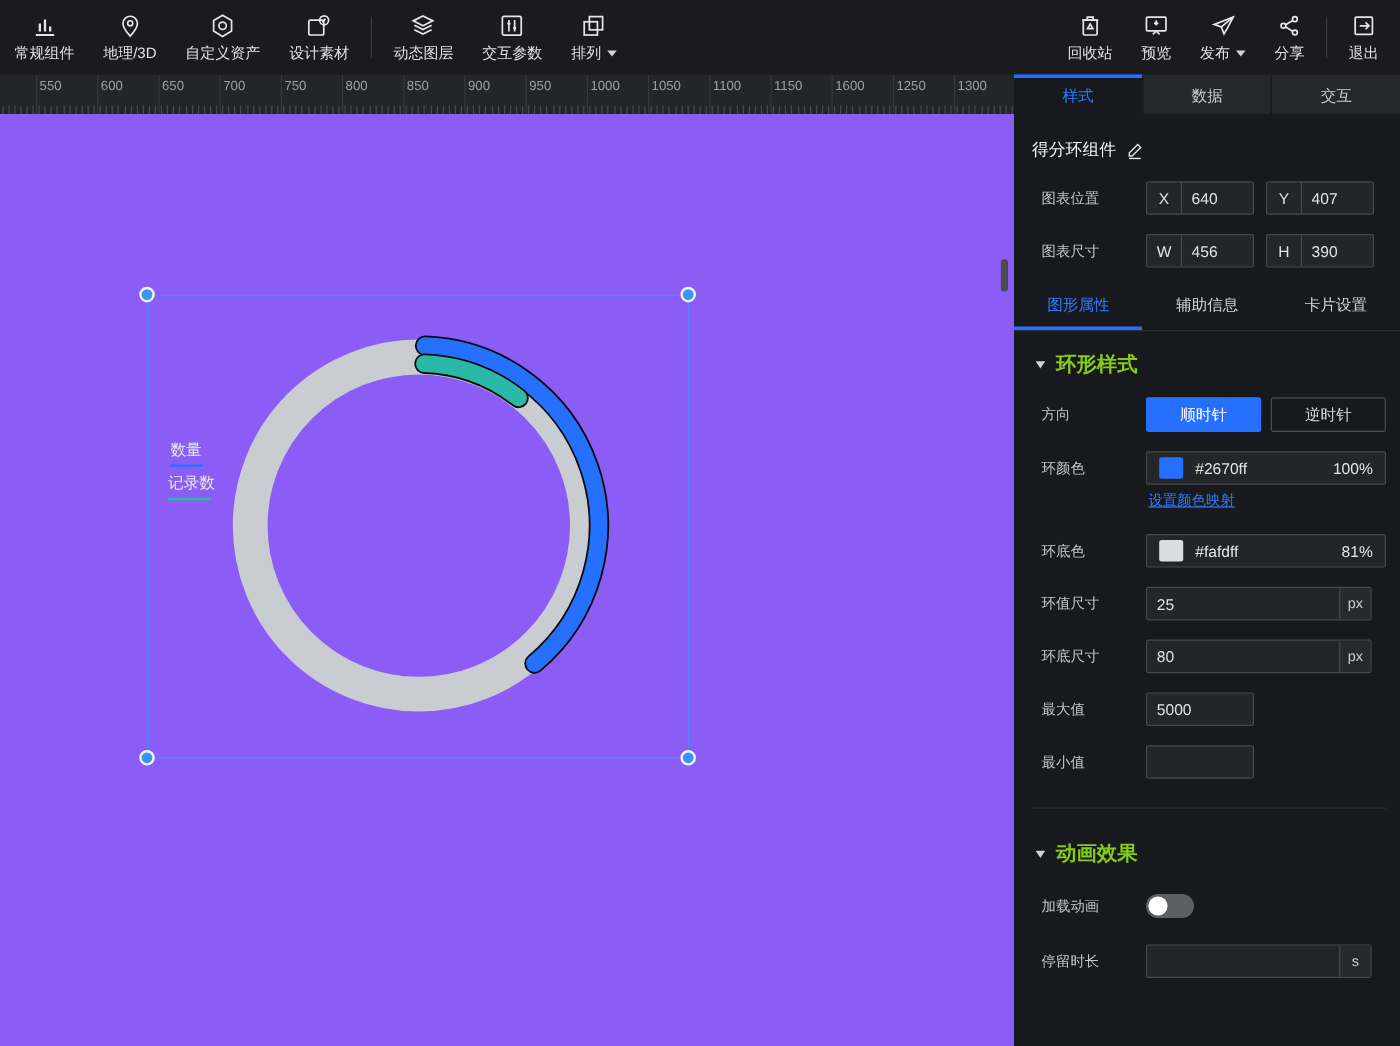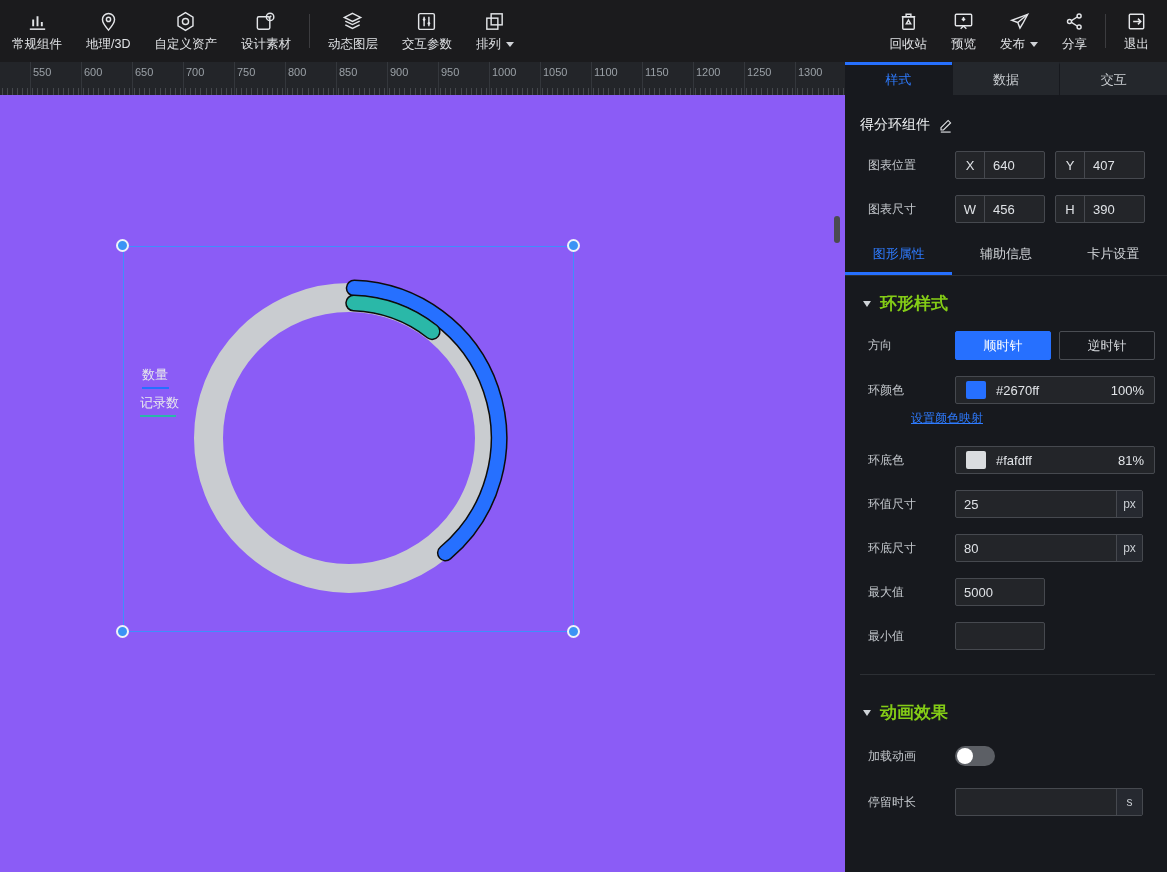--- a/index.html
+++ b/index.html
@@ -81,21 +81,21 @@
   .btn-primary { background:#2670ff; color:#ffffff; border:1px solid #2670ff; }
   .btn-ghost { background:transparent; color:#d6d9dd; border:1px solid #4a4d53; margin-left:8px; }
 
   .color-box { width:208px; height:28px; border:1px solid #46494f; border-radius:2px;
     background:#232529; display:flex; align-items:center; padding:0 10px; cursor:pointer; }
   .swatch { width:20px; height:18px; border-radius:2px; margin-right:10px; flex:none; }
   .hex { flex:1; font-size:13px; color:#e2e5e9; }
   .pct { font-size:13px; color:#e2e5e9; }
 
   .row.color-row { margin-bottom:4px; }
-  .link-row { margin:0 0 19px 51px; }
+  .link-row { margin:0 0 19px 97px; }
   .link { font-size:12px; color:#2e7bff; text-decoration:underline; cursor:pointer; }
 
   .input-unit { width:188px; height:28px; border:1px solid #46494f; border-radius:2px;
     background:#232529; display:flex; align-items:stretch; }
   .input-unit input { flex:1; min-width:0; background:transparent; border:0; outline:none;
     color:#dfe2e6; font-size:13px; padding:0 8px; font-family:inherit; }
   .unit { min-width:26px; display:flex; align-items:center; justify-content:center;
     border-left:1px solid #46494f; background:#262930; color:#caced3; font-size:12px; padding:0 4px; }
 
   .input-plain { width:90px; height:28px; border:1px solid #46494f; border-radius:2px;
@@ -405,21 +405,21 @@
       <div class="rlabel" style="left: 441px;">950</div>
       <div class="major" style="left: 489px;"></div>
       <div class="rlabel" style="left: 492px;">1000</div>
       <div class="major" style="left: 540px;"></div>
       <div class="rlabel" style="left: 543px;">1050</div>
       <div class="major" style="left: 591px;"></div>
       <div class="rlabel" style="left: 594px;">1100</div>
       <div class="major" style="left: 642px;"></div>
       <div class="rlabel" style="left: 645px;">1150</div>
       <div class="major" style="left: 693px;"></div>
-      <div class="rlabel" style="left: 696px;">1200</div>
+      <div class="rlabel" style="left: 696px;">1600</div>
       <div class="major" style="left: 744px;"></div>
       <div class="rlabel" style="left: 747px;">1250</div>
       <div class="major" style="left: 795px;"></div>
       <div class="rlabel" style="left: 798px;">1300</div>
     </div>
 
   <div class="canvas" id="canvas">
     <svg id="ring-svg" style="position:absolute;left:179px;top:173px;" width="340" height="340" viewBox="0 0 340 340">
         <circle cx="170" cy="170" r="140.5" fill="none" stroke="#c9ccd0" stroke-width="29"></circle>
         <path d="M 175.23 20.09 A 150 150 0 0 1 266.42 284.91" fill="none" stroke="#0d0c0b" stroke-width="17" stroke-linecap="round"></path>

